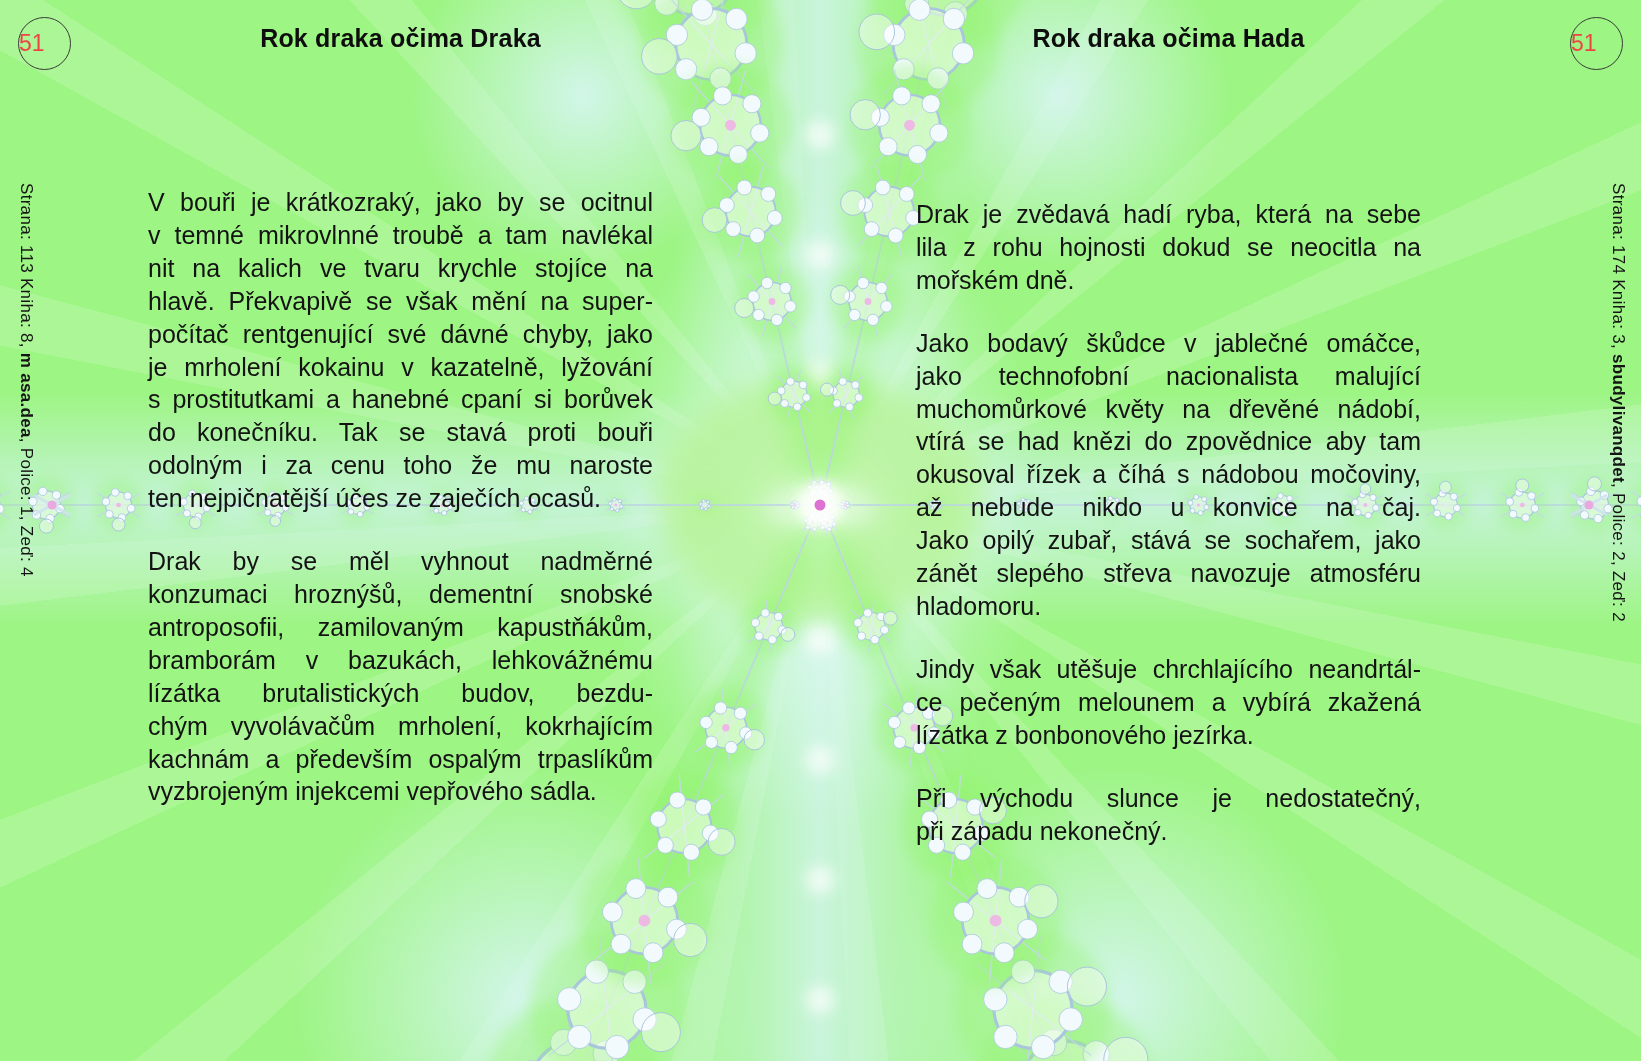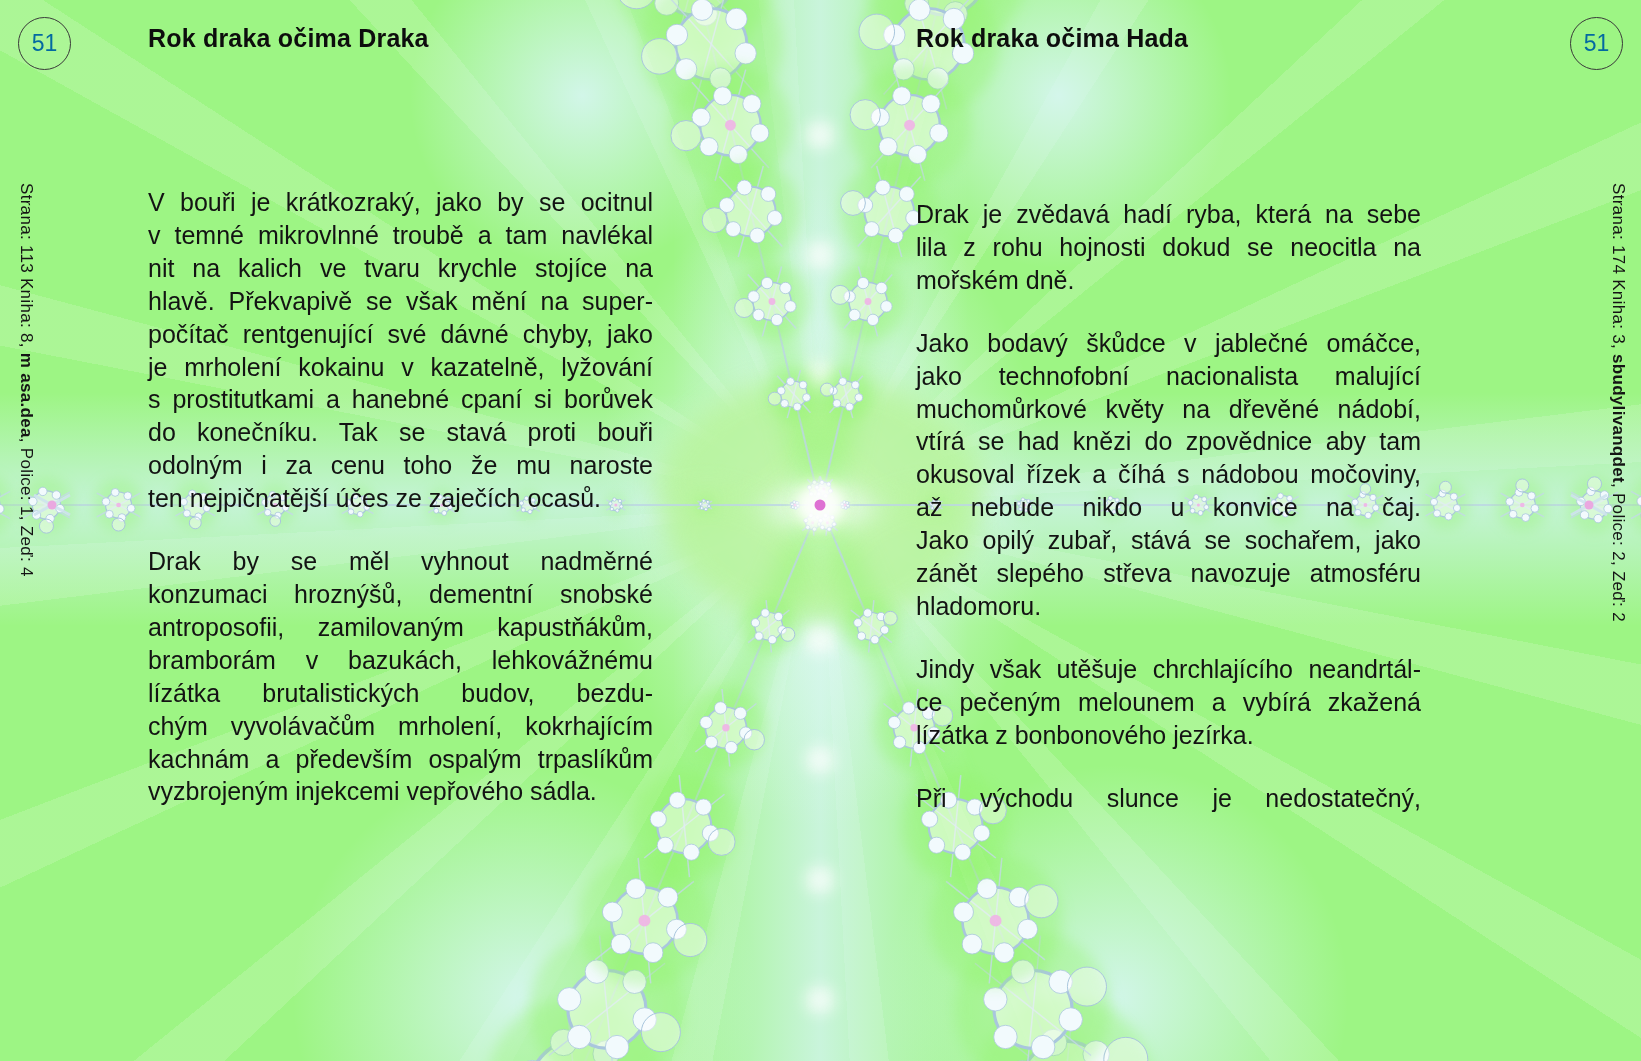--- a/index.html
+++ b/index.html
@@ -20,26 +20,26 @@
       radial-gradient(circle 310px at 32% 94%, rgba(219,246,250,.85), rgba(219,246,250,0) 75%),
       radial-gradient(circle 310px at 68% 94%, rgba(219,246,250,.85), rgba(219,246,250,0) 75%),
       repeating-conic-gradient(from 2deg at 50% 47.6%, rgba(255,255,255,0) 0deg 9deg, rgba(255,255,255,.15) 9deg 13deg, rgba(255,255,255,0) 13deg 18deg),
       linear-gradient(#9df584,#9df584);
   }
   svg.fractal{position:absolute;inset:0;z-index:1;pointer-events:none;}
 
   
   .badge{
     position:absolute;top:17px;width:53px;height:53px;border:1.5px solid #3a3a3a;
-    border-radius:50%;display:flex;align-items:center;justify-content:center;
-    font-size:23px;color:#0369a1;z-index:3;box-sizing:border-box;
+    border-radius:50%;display:flex;align-items:center;justify-content:flex-start;
+    font-size:23px;color:#ef4444;z-index:3;box-sizing:border-box;
   }
   .badge.l{left:18px;} .badge.r{right:18px;}
   .hdr{
-    position:absolute;top:24px;width:505px;text-align:left;
+    position:absolute;top:24px;width:505px;text-align:center;
     font-size:25px;font-weight:700;letter-spacing:.2px;color:#0d0d0d;z-index:3;
   }
   .hdr.l{left:148px;} .hdr.r{left:916px;}
 
   
   .col{
     position:absolute;top:186px;width:505px;z-index:3;
     font-size:25px;line-height:32.9px;color:#131313;
   }
   .col.l{left:148px;} .col.r{left:916px;margin-top:12px;}
@@ -725,15 +725,16 @@
       <div class="line">zánět slepého střeva navozuje atmosféru</div>
       <div class="line last">hladomoru.</div>
     </div>
     <div class="para">
       <div class="line">Jindy však utěšuje chrchlajícího neandrtál-</div>
       <div class="line">ce pečeným melounem a vybírá zkažená</div>
       <div class="line last">lízátka z bonbonového jezírka.</div>
     </div>
     <div class="para">
       <div class="line">Při východu slunce je nedostatečný,</div>
+      <div class="line last">při západu nekonečný.</div>
     </div>
   </div>
 <div class="spine r"><span>Strana: 174 Kniha: 3, </span><b>sbudylivanqdet</b><span>, Police: 2, Zeď: 2</span></div>
 
 </body></html>

